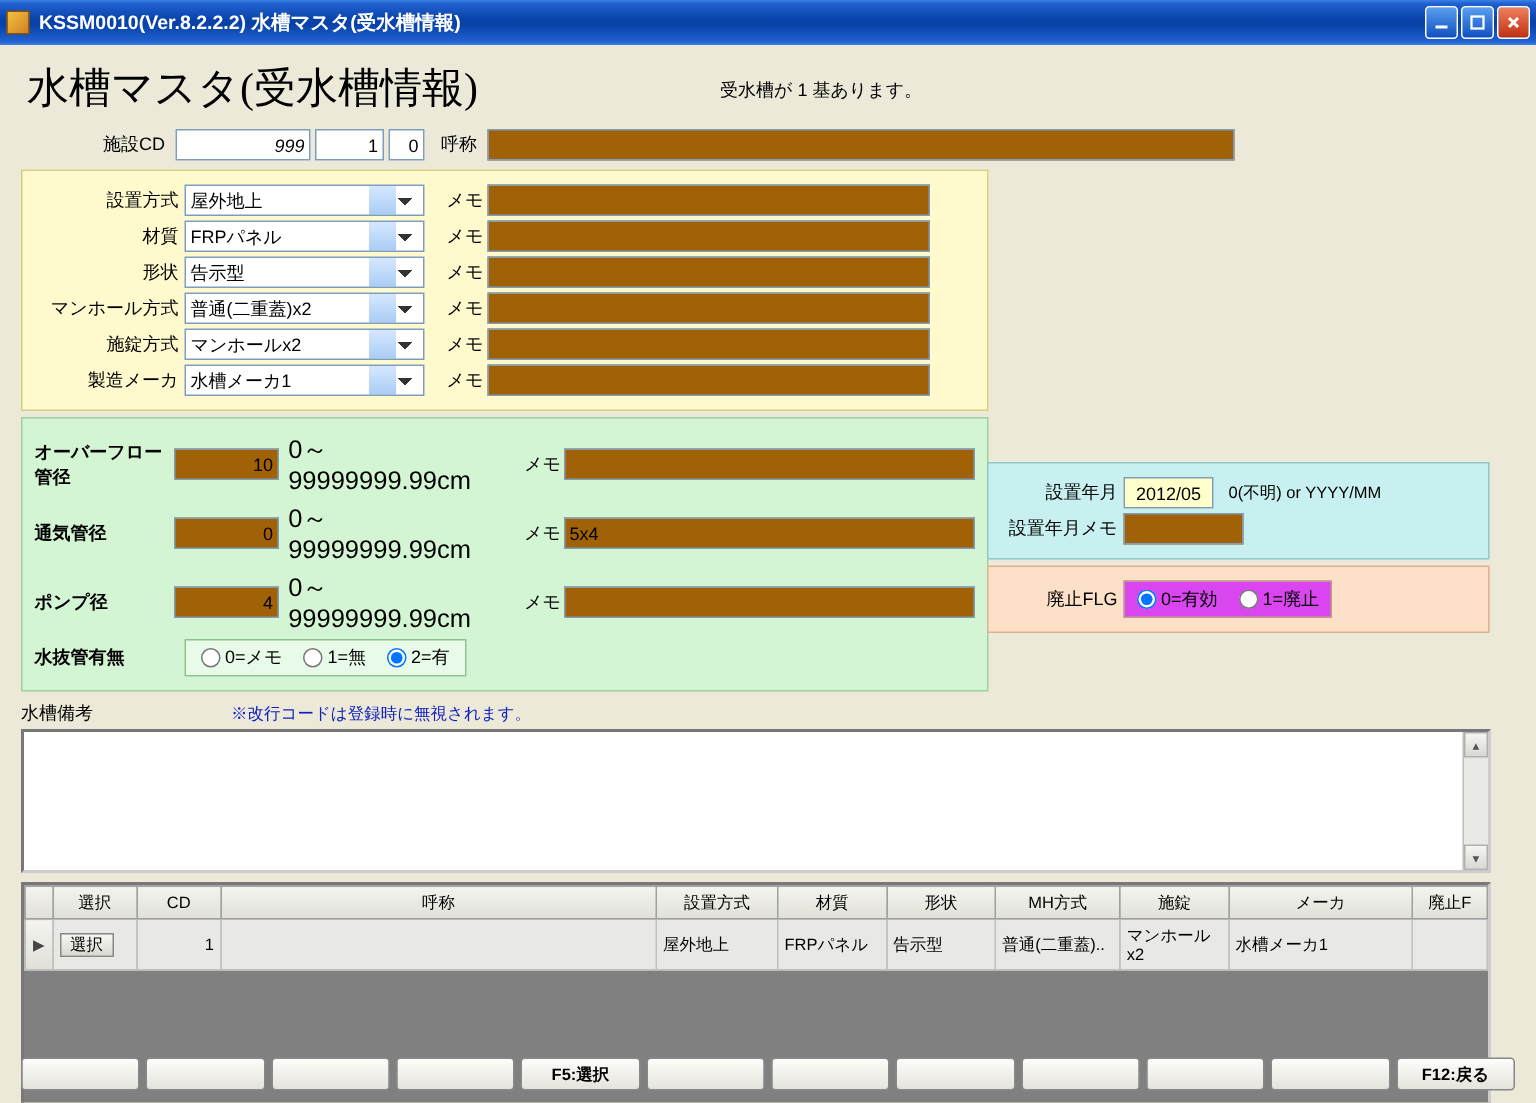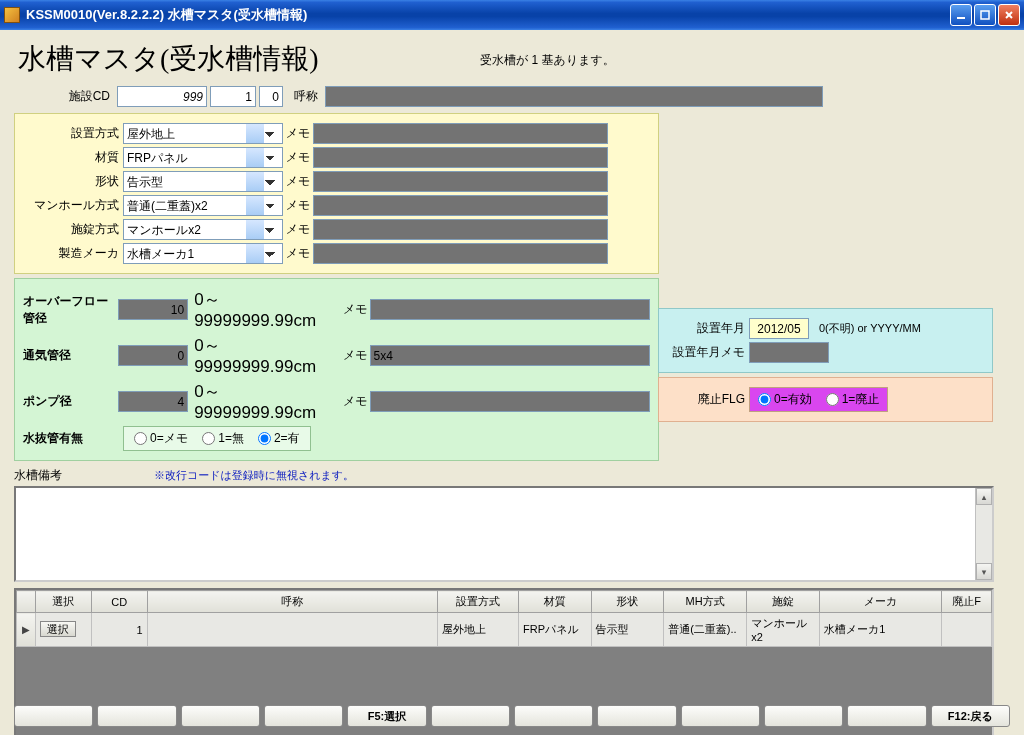--- a/index.html
+++ b/index.html
@@ -62,21 +62,21 @@
 .label {
   text-align: right;
   padding-right: 4px;
   display: inline-block;
 }
 input.text, select {
   border: 1px solid #7f9db9;
   height: 21px;
   padding: 1px 3px;
   font-size: 12px;
-  background: #737373;
+  background: #a16207;
   font-family: inherit;
 }
 input.ro { background: #fff; }
 select {
   background: white;
   appearance: none;
   padding-right: 20px;
   background-image: linear-gradient(45deg, transparent 50%, #333 50%),
                     linear-gradient(135deg, #333 50%, transparent 50%),
                     linear-gradient(to bottom,#d6e7ff,#a9cdf5);
@@ -98,21 +98,21 @@
 .panel-yellow { background: #fffacd; border: 1px solid #d0d080; }
 .panel-green  { background: #d4f5d4; border: 1px solid #a0d0a0; }
 .panel-cyan   { background: #c8f0f0; border: 1px solid #90c8c8; }
 .panel-orange { background: #fde0c8; border: 1px solid #e0b090; }
 .form-line {
   display: flex;
   align-items: center;
   margin: 3px 0;
 }
 .form-line .label { width: 100px; }
-.form-line .memo-lbl { width: 30px; text-align: center; margin-left: 0; }
+.form-line .memo-lbl { width: 30px; text-align: center; margin-left: 12px; }
 .memoinput { width: 295px; }
 .greeninput-lbl { width: 100px; padding-right:4px;font-weight:bold;}
 .note-blue {
   color: #1020c0;
   font-size: 12px;
   position: absolute;
   left: 700px;
   top: 128px;
   line-height: 1.5;
 }

